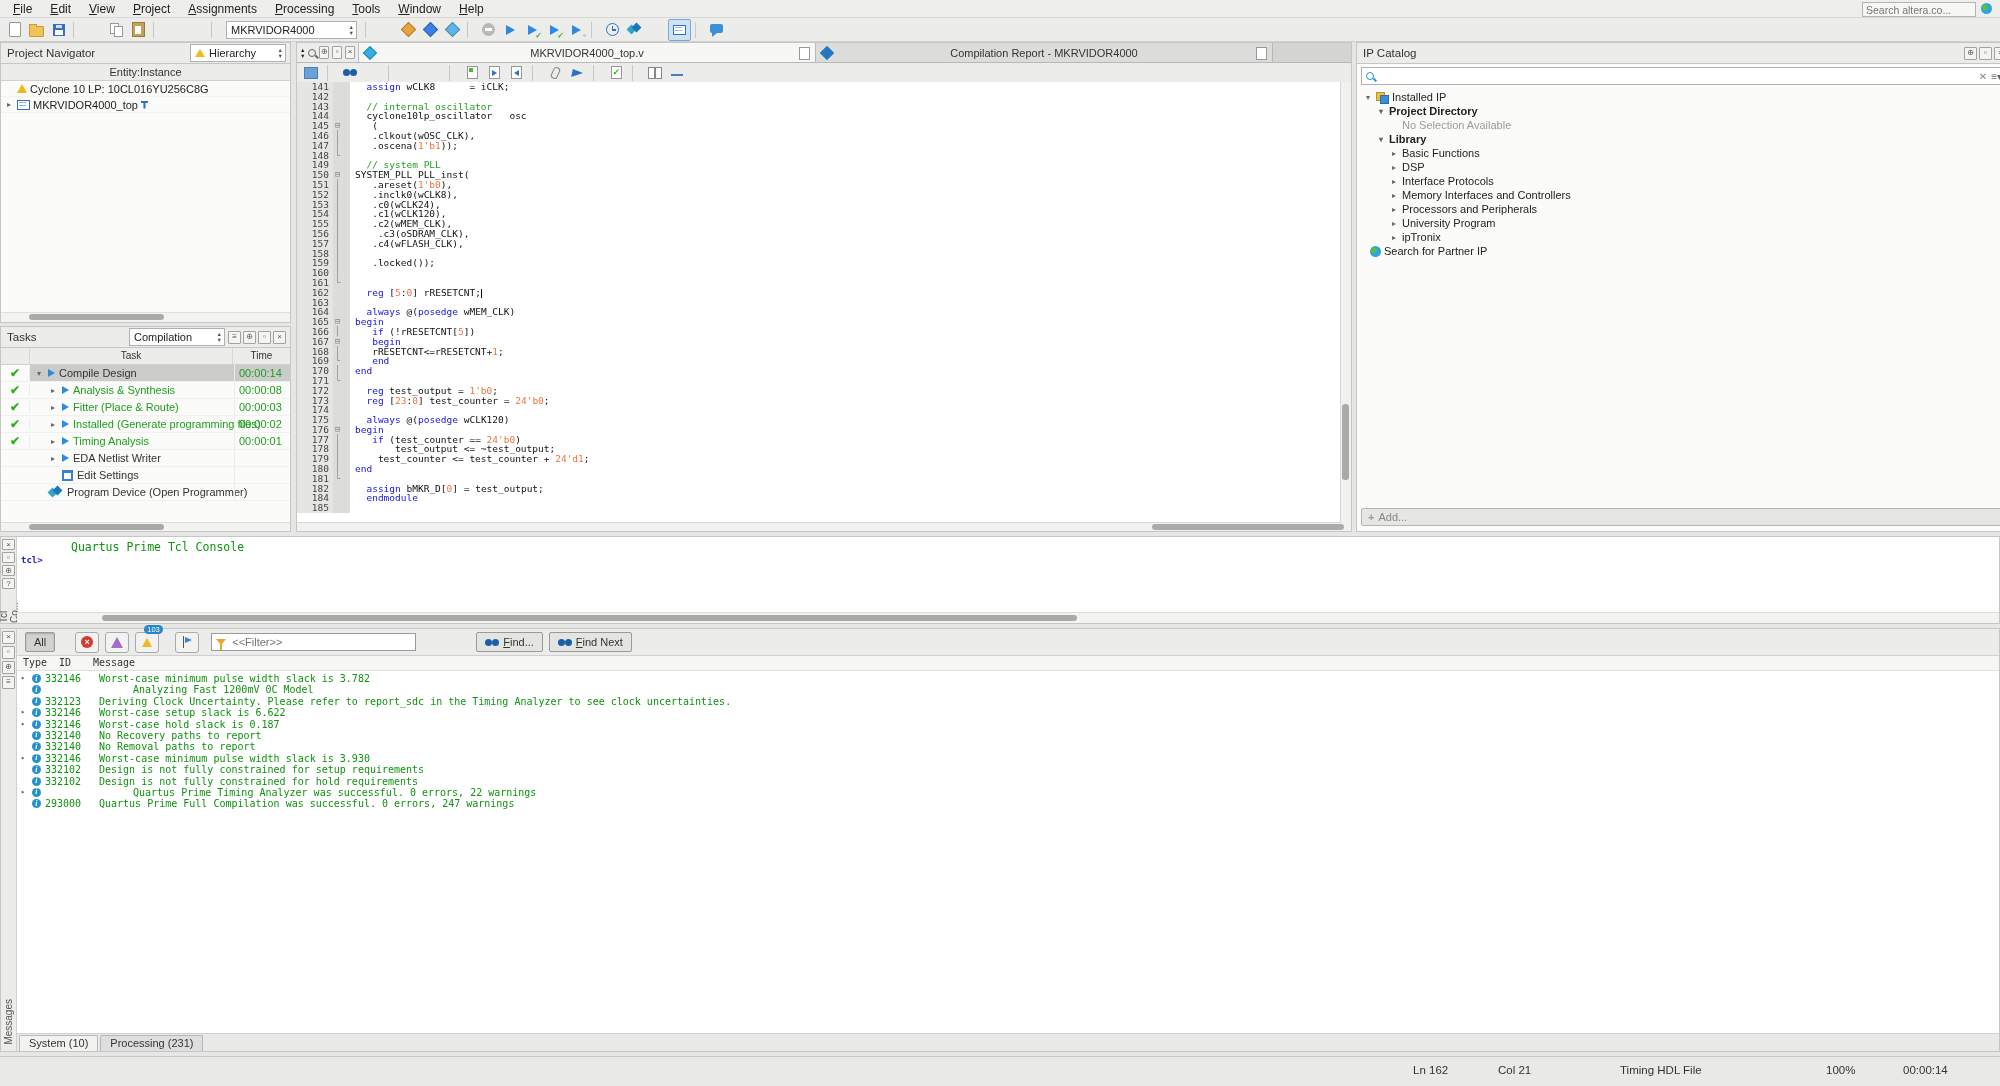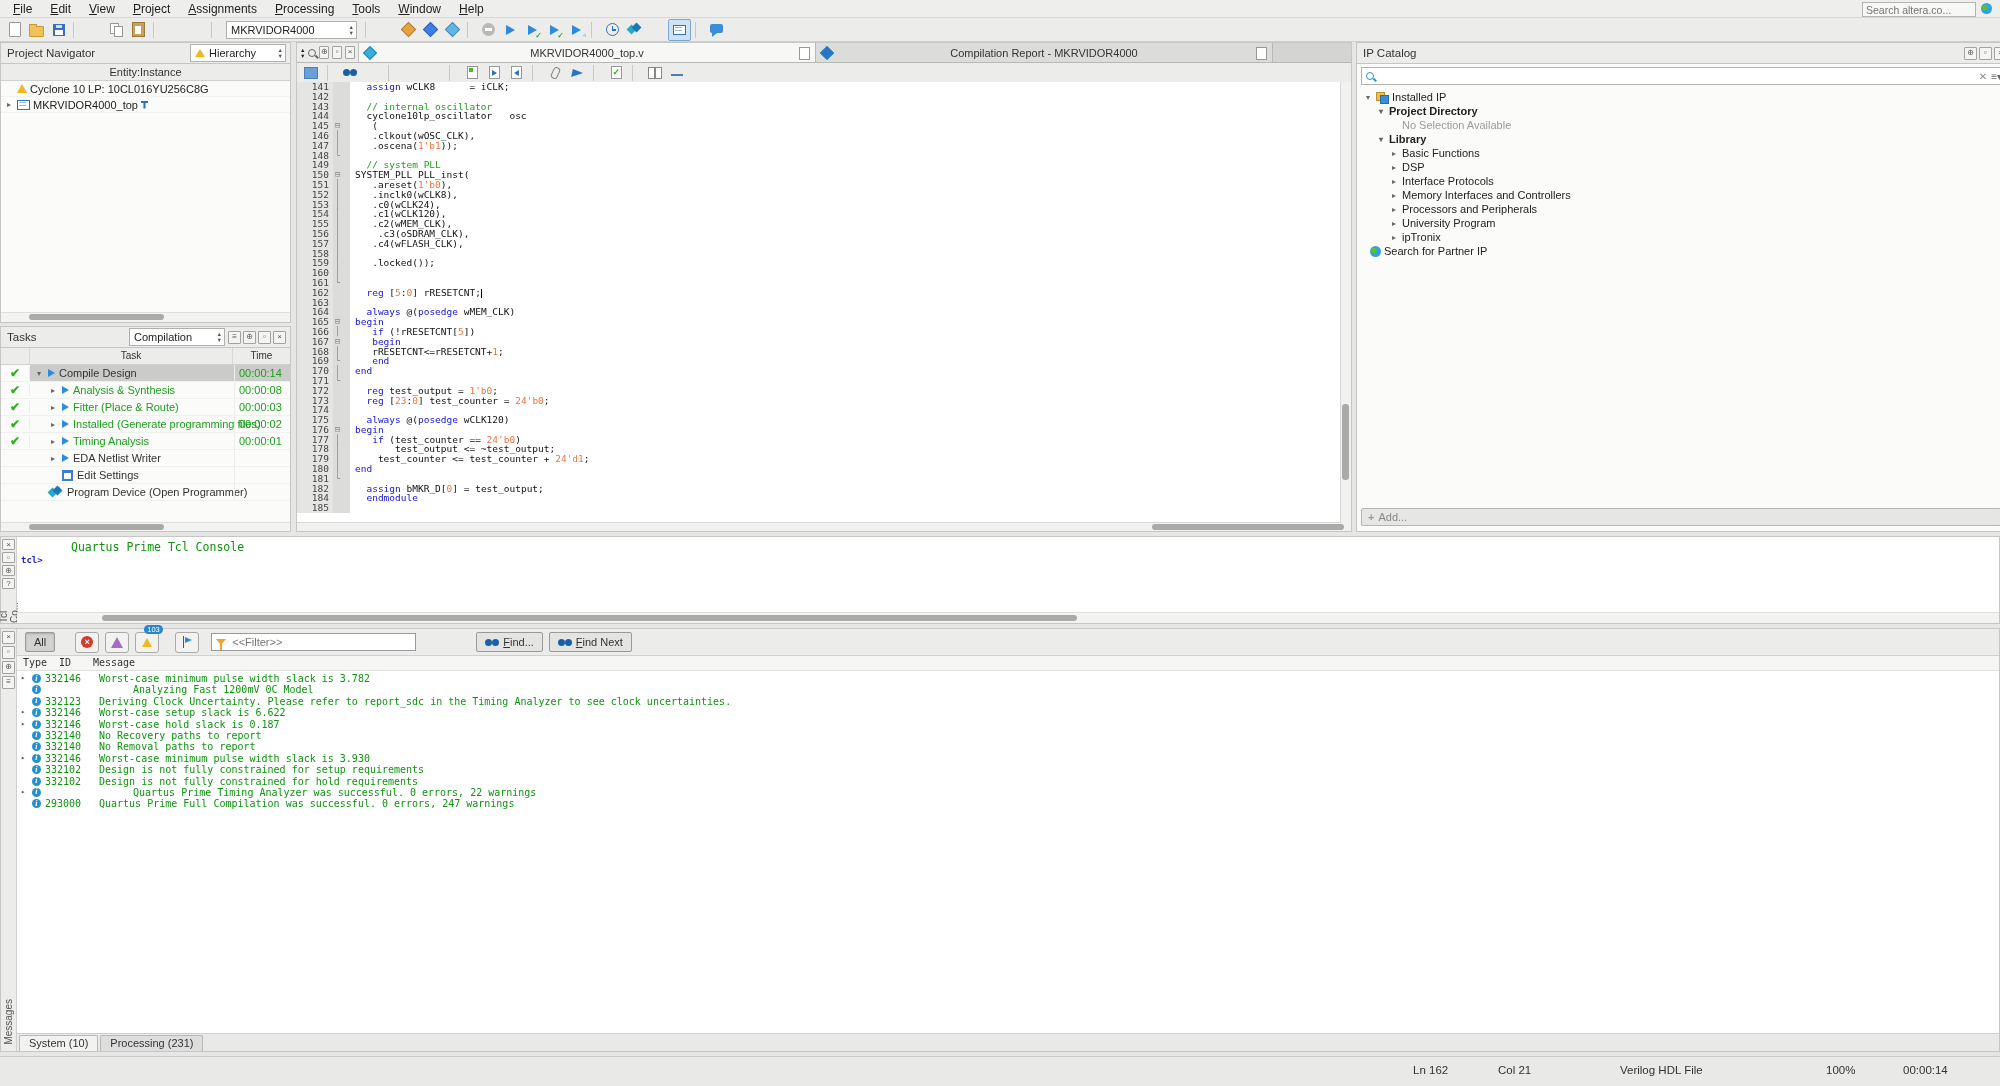--- a/index.html
+++ b/index.html
@@ -686,16 +686,16 @@
     </div>
   <div class="msg-bottombar" id="msg-tabs">
       <span class="mtab active">System (10)</span>
       <span class="mtab">Processing (231)</span>
     </div>
 </div>
 
 <div class="statusbar">
   <span style="left:1413px">Ln 162</span>
   <span style="left:1498px">Col 21</span>
-  <span style="left:1620px">Verilog HDL File</span>
+  <span style="left:1620px">Timing HDL File</span>
   <span style="left:1826px">100%</span>
   <span style="left:1903px">00:00:14</span>
 </div>
 
 </body></html>

